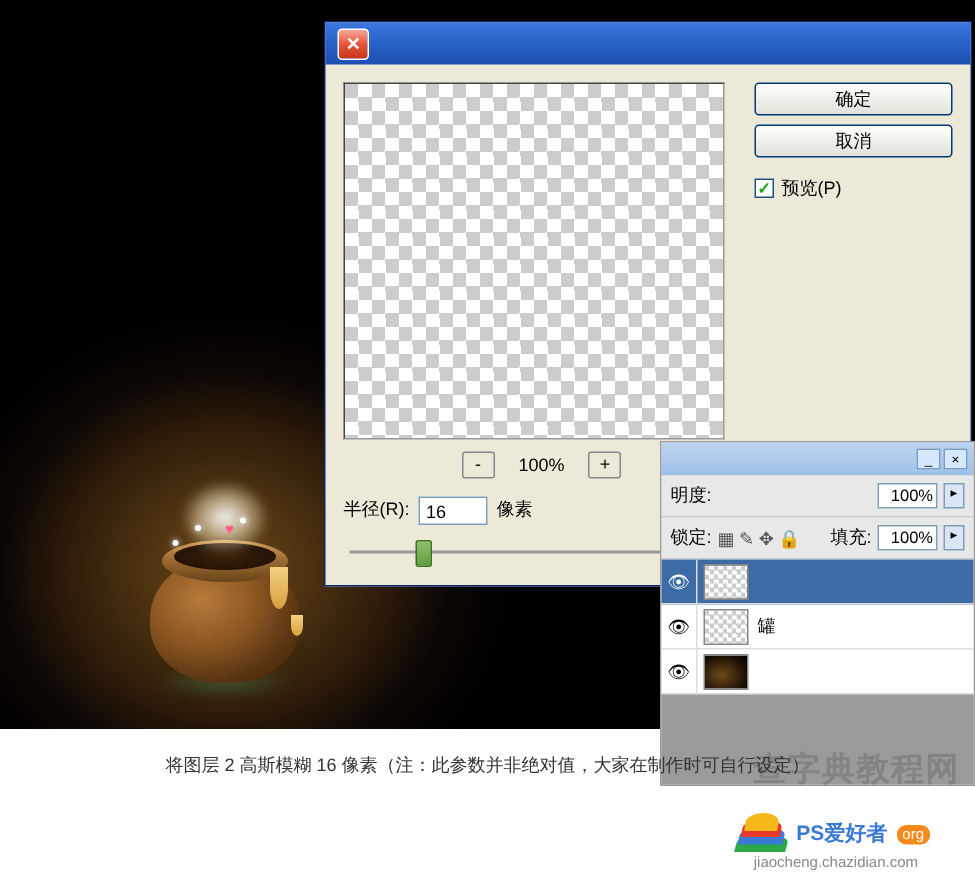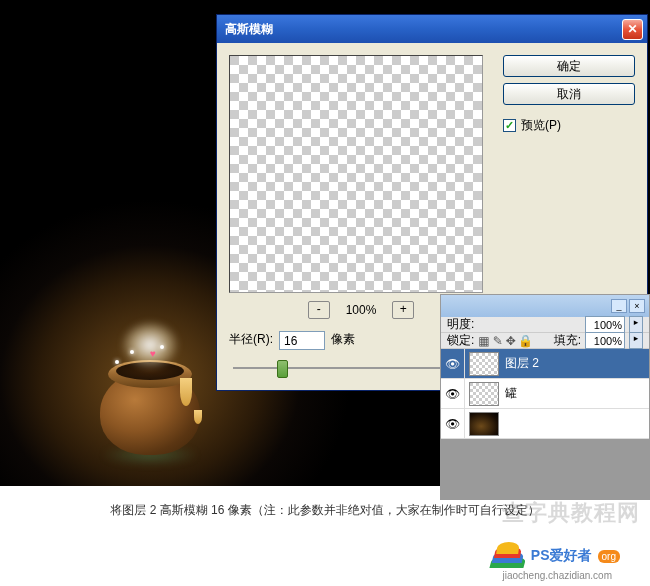--- a/index.html
+++ b/index.html
@@ -34,21 +34,21 @@
 .slider-track{position:absolute;left:4px;right:4px;top:9px;height:2px;background:#999}
 .slider-thumb{position:absolute;left:48px;top:2px;width:11px;height:18px;background:linear-gradient(#8fbf6f,#5a9f3a);border:1px solid #3a7018;border-radius:2px;cursor:pointer}
 .ctrl-col{width:132px;display:flex;flex-direction:column;gap:6px;align-items:stretch}
 .win-btn{height:22px;border:1px solid #003c74;border-radius:3px;background:linear-gradient(#fff,#f0f0ea 50%,#e2e2da);cursor:pointer;text-align:center;line-height:20px}
 .chk-row{display:flex;align-items:center;gap:5px;margin-top:6px}
 .chk{width:13px;height:13px;border:1px solid #1c5180;background:#fff;display:flex;align-items:center;justify-content:center;color:#21a121;font-size:11px;font-weight:bold}
 
 .layers-panel{position:absolute;right:0;top:294px;width:210px;background:#e6e6e6;border:1px solid #9a9a9a}
 .lp-tabs{height:22px;background:linear-gradient(#bcd5f0,#9ec0e6);display:flex;align-items:center;justify-content:flex-end;padding:0 4px;gap:2px}
 .lp-tb{width:16px;height:14px;background:#d6e8fc;border:1px solid #7a9cc6;font-size:9px;text-align:center;line-height:12px;cursor:pointer}
-.lp-row{display:flex;align-items:center;height:16px;padding:0 6px;gap:4px;border-bottom:1px solid #ccc;background:#e8e8e8}
+.lp-row{display:flex;align-items:center;height:28px;padding:0 6px;gap:4px;border-bottom:1px solid #ccc;background:#e8e8e8}
 .lp-input{width:40px;height:17px;border:1px solid #7f9db9;background:#fff;font-size:11px;text-align:right;padding-right:2px}
 .arrow-btn{width:14px;height:17px;border:1px solid #7f9db9;background:#dbe6f4;font-size:9px;text-align:center;cursor:pointer}
 .lock-icons{display:flex;gap:3px;font-size:11px;color:#555}
 .layer-list{background:#fff}
 .layer{display:flex;align-items:center;height:30px;border-bottom:1px solid #ddd}
 .layer.sel{background:#3d6ba5;color:#fff}
 .eye{width:24px;height:30px;border-right:1px solid #ddd;display:flex;align-items:center;justify-content:center;font-size:14px}
 .thumb{width:30px;height:24px;margin:0 4px;border:1px solid #888;background:repeating-conic-gradient(#fff 0 25%,#ccc 0 50%) 0 0/6px 6px}
 .thumb.bg{background:radial-gradient(ellipse at 40% 60%,#6d4a1a,#1a0e04 70%,#000)}
 .layer-name{flex:1;padding-left:2px}
@@ -83,21 +83,20 @@
       <div class="sparkle s1"></div>
         <div class="sparkle s2"></div>
         <div class="sparkle s3"></div>
       <div class="heart">♥</div>
     </div>
     <div class="wm">查字典教程网</div>
   </div>
 
   <div class="dialog">
     <div class="titlebar">
-      <span class="titlebar-text">高斯模糊</span>
       <div class="close-btn">
           <span>✕</span>
         </div>
     </div>
     <div class="dialog-body">
       <div class="preview-col">
         <div class="preview-box"></div>
         <div class="zoom-row">
           <div class="zoom-btn">-</div>
           <span>100%</span>
@@ -147,21 +146,20 @@
       <span>填充:</span>
       <input class="lp-input" value="100%" style="">
       <div class="arrow-btn">▸</div>
     </div>
     <div class="layer-list">
       <div class="layer sel">
         <div class="eye">
             <span>👁</span>
           </div>
         <div class="thumb"></div>
-        <span class="layer-name">图层 2</span>
       </div>
       <div class="layer">
         <div class="eye">
             <span>👁</span>
           </div>
         <div class="thumb"></div>
         <span class="layer-name">罐</span>
       </div>
       <div class="layer">
         <div class="eye">

